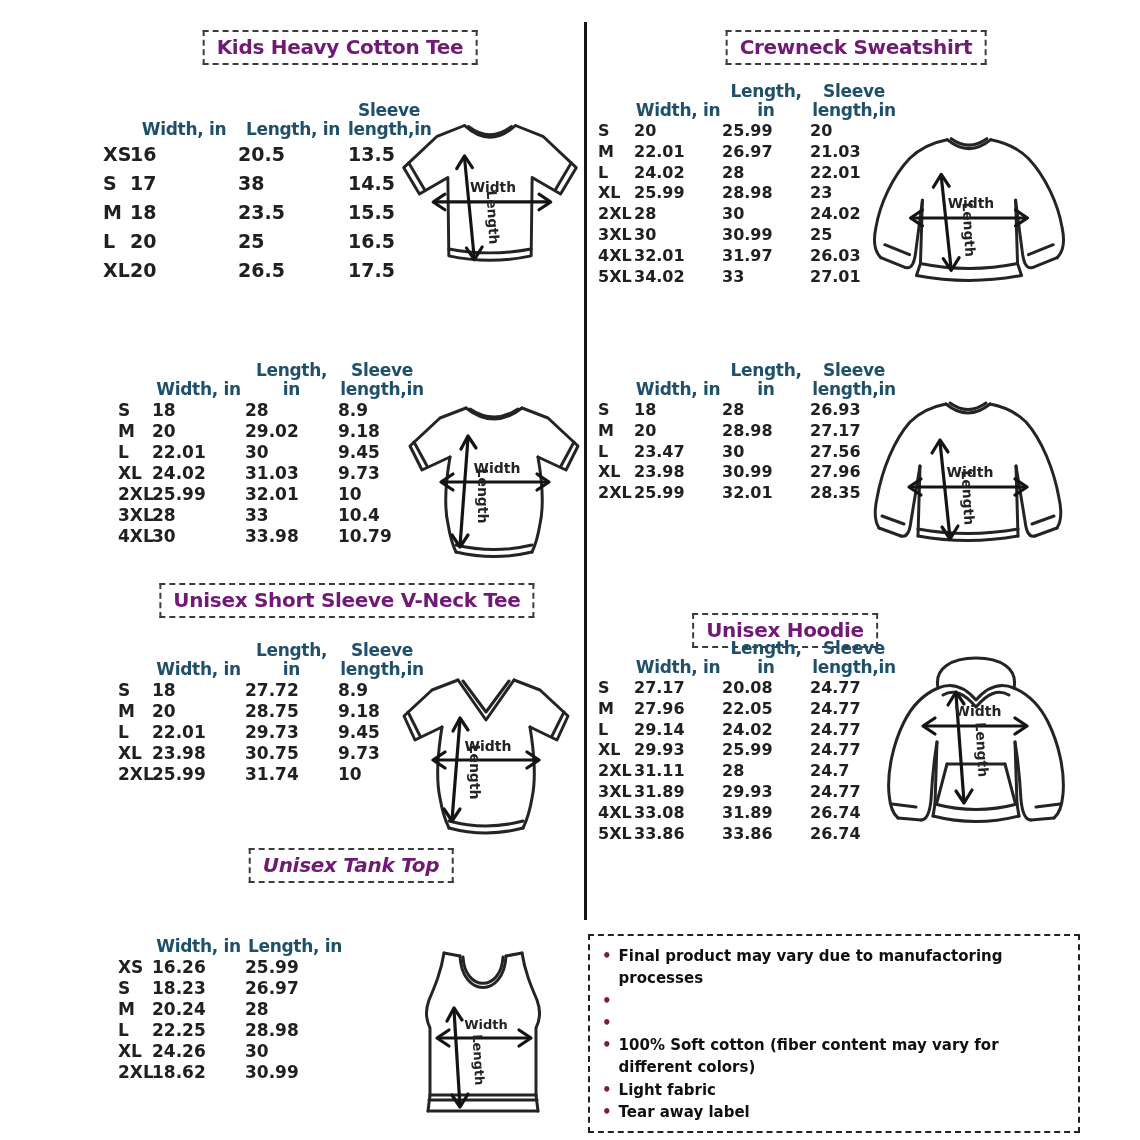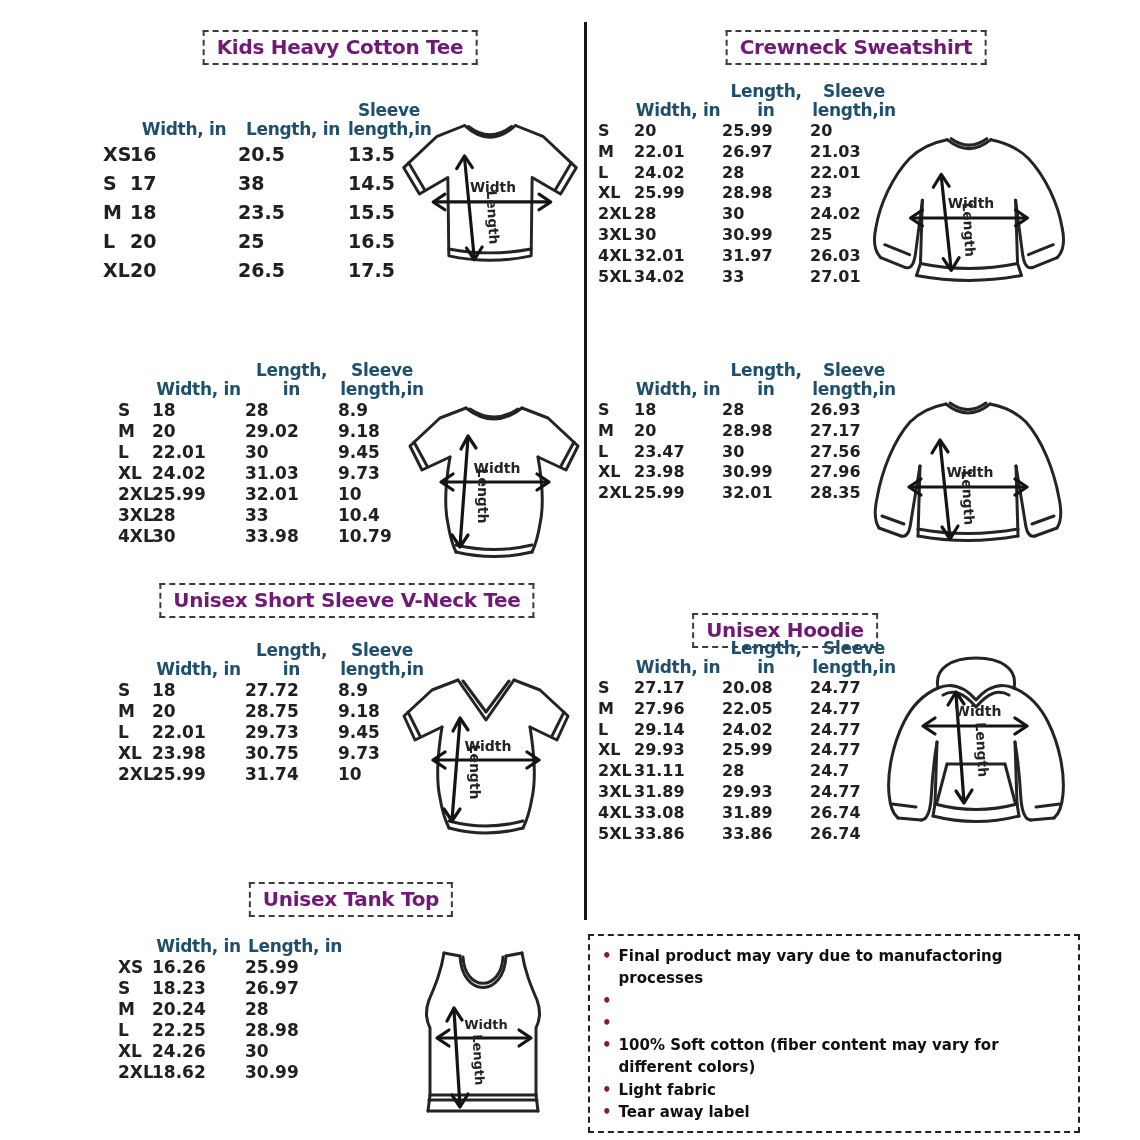--- a/index.html
+++ b/index.html
@@ -46,21 +46,21 @@
 <body>
 
 <div id="page">
 
   <div class="divider" style="left:584px;top:22px;width:3px;height:898px;"></div>
 
   <div class="title" style="left:340px;top:30px;">Kids Heavy Cotton Tee</div>
   <div class="title" style="left:856px;top:30px;">Crewneck Sweatshirt</div>
   <div class="title" style="left:347px;top:583px;">Unisex Short Sleeve V-Neck Tee</div>
   <div class="title" style="left:785px;top:584px;margin-top:29px;">Unisex Hoodie</div>
-  <div class="title" style="left:351px;top:882px;">Unisex Tank Top</div>
+  <div class="title" style="left:351px;top:848px;font-style:italic;">Unisex Tank Top</div>
 
   <div class="size-table t-kids" style="left:85px;top:82px;">
       <div class="thead">
         <span class="szh"></span>
         <span class="colh">Width, in</span>
         <span class="colh">Length, in</span>
         <span class="colh">Sleeve
 length,in</span>
       </div>
       <div class="trow">

